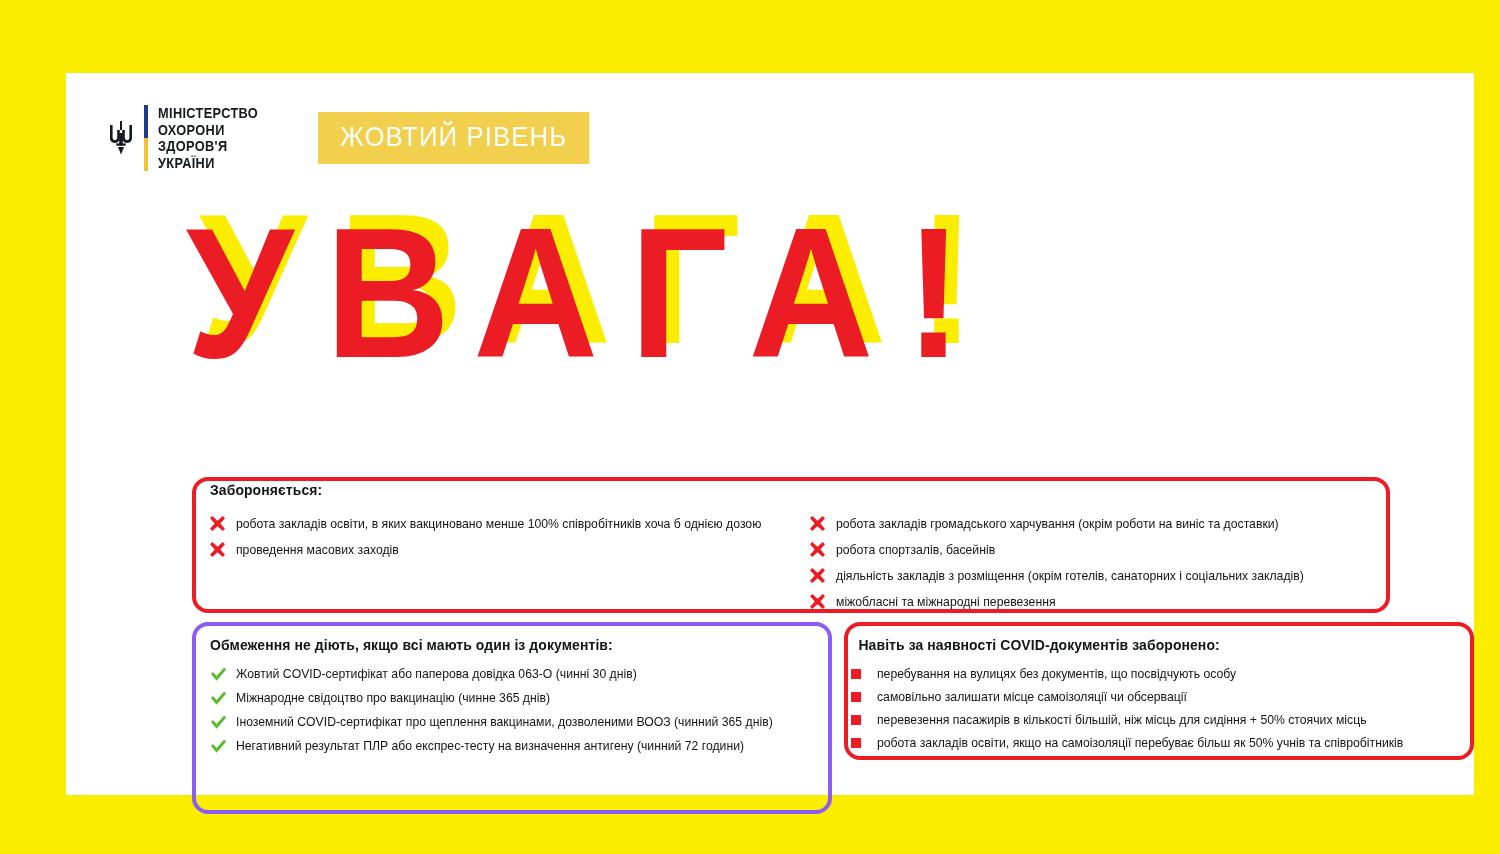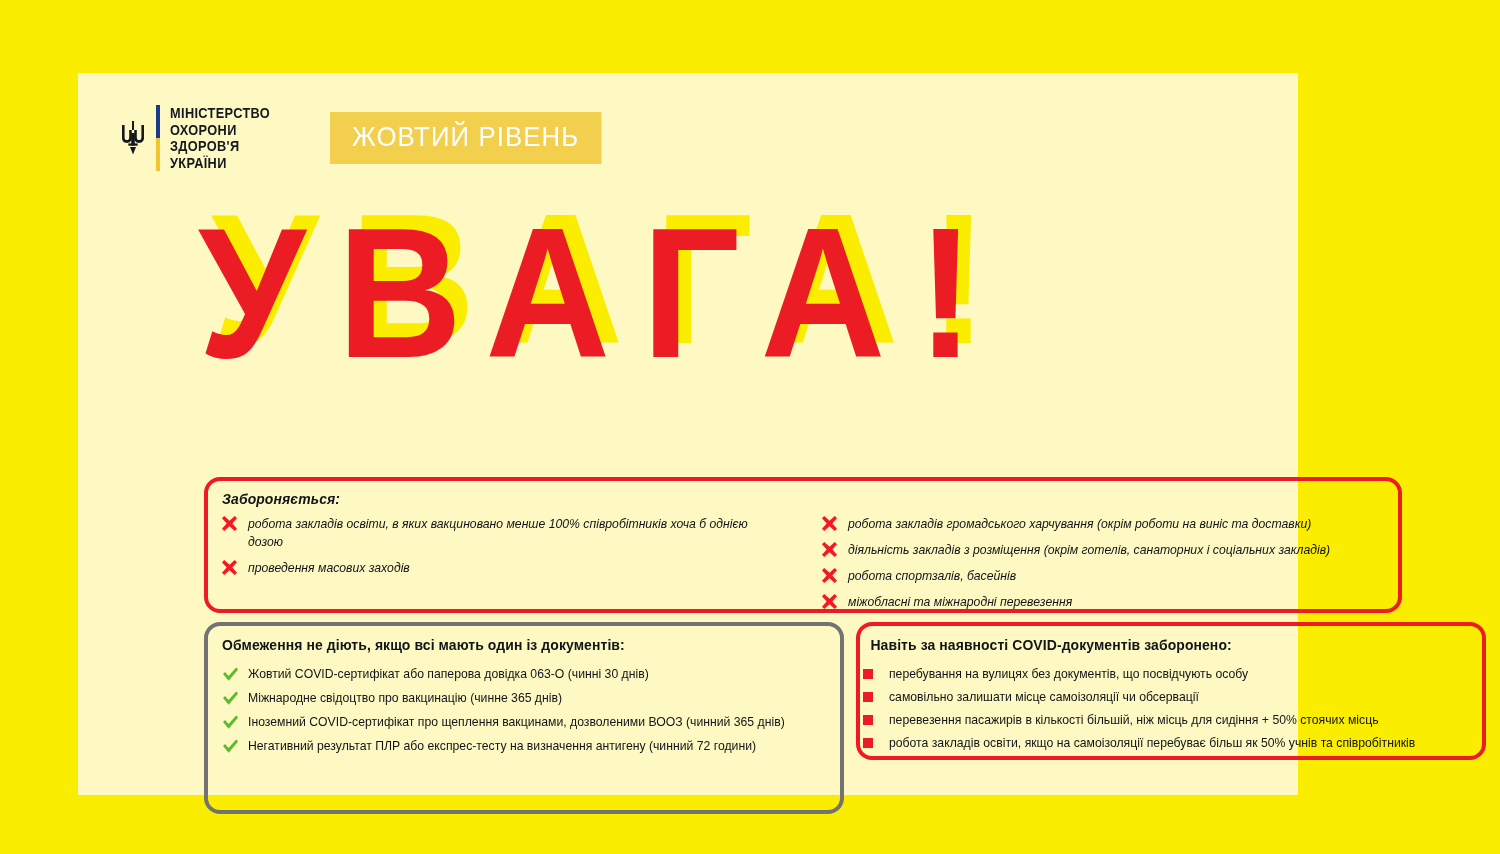--- a/index.html
+++ b/index.html
@@ -12,25 +12,25 @@
 
   body {
     background: #FBED00;
     font-family: "Liberation Sans", "DejaVu Sans", sans-serif;
     position: relative;
   }
 
   
   #poster {
     position: absolute;
-    left: 78px;
+    left: 66px;
     top: 73px;
-    width: 1220px;
+    width: 1408px;
     height: 722px;
-    background: #fef9c3;
+    background: #ffffff;
   }
 
   
   #header {
     position: absolute;
     left: 42px;
     top: 32px;
     display: flex;
     align-items: center;
   }
@@ -95,21 +95,21 @@
     -webkit-text-stroke: 0;
   }
 
   
   .box {
     position: absolute;
     border-radius: 16px;
     background: transparent;
   }
   .box.red   { border: 4px solid #ED1C24; }
-  .box.green { border: 4px solid #737373; }
+  .box.green { border: 4px solid #8b5cf6; }
 
   .box-title {
     font-size: 15px;
     font-weight: 700;
     color: #111418;
     letter-spacing: 0.1px;
     transform: scaleX(0.93);
     transform-origin: left center;
     white-space: nowrap;
   }
@@ -147,21 +147,21 @@
   .chk     { width: 17px; height: 15px; display: block; }
   .sq      { width: 10px; height: 10px; background: #ED1C24; display: block; margin-top: 3px; }
 
   
   #box-prohibitions {
     left: 126px;
     top: 404px;
     width: 1198px;
     height: 136px;
   }
-  #box-prohibitions .inner { position: relative; padding: 9px 10px 0 14px; height: 100%; font-style: italic; }
+  #box-prohibitions .inner { position: relative; padding: 0 10px 0 14px; height: 100%; }
   #prohibit-col-left  { position: absolute; left: 14px; top: 34px; width: 590px; }
   #prohibit-col-right { position: absolute; left: 614px; top: 34px; width: 565px; }
 
   
   #box-exemptions {
     left: 126px;
     top: 549px;
     width: 640px;
     height: 192px;
   }
@@ -246,29 +246,29 @@
               </svg>
           </span>
           <span class="txt nowrap">робота закладів громадського харчування (окрім роботи на виніс та доставки)</span>
         </li>
         <li class="item">
           <span class="marker">
             <svg class="x-mark" viewBox="0 0 16 16">
                 <path d="M2.4 0 L8 5 L13.6 0 L16 2.4 L11 8 L16 13.6 L13.6 16 L8 11 L2.4 16 L0 13.6 L5 8 L0 2.4 Z" fill="#ED1C24"></path>
               </svg>
           </span>
+          <span class="txt nowrap">робота спортзалів, басейнів</span>
+        </li>
+        <li class="item">
+          <span class="marker">
+            <svg class="x-mark" viewBox="0 0 16 16">
+                <path d="M2.4 0 L8 5 L13.6 0 L16 2.4 L11 8 L16 13.6 L13.6 16 L8 11 L2.4 16 L0 13.6 L5 8 L0 2.4 Z" fill="#ED1C24"></path>
+              </svg>
+          </span>
           <span class="txt nowrap">діяльність закладів з розміщення (окрім готелів, санаторних і соціальних закладів)</span>
-        </li>
-        <li class="item">
-          <span class="marker">
-            <svg class="x-mark" viewBox="0 0 16 16">
-                <path d="M2.4 0 L8 5 L13.6 0 L16 2.4 L11 8 L16 13.6 L13.6 16 L8 11 L2.4 16 L0 13.6 L5 8 L0 2.4 Z" fill="#ED1C24"></path>
-              </svg>
-          </span>
-          <span class="txt nowrap">робота спортзалів, басейнів</span>
         </li>
         <li class="item">
           <span class="marker">
             <svg class="x-mark" viewBox="0 0 16 16">
                 <path d="M2.4 0 L8 5 L13.6 0 L16 2.4 L11 8 L16 13.6 L13.6 16 L8 11 L2.4 16 L0 13.6 L5 8 L0 2.4 Z" fill="#ED1C24"></path>
               </svg>
           </span>
           <span class="txt nowrap">міжобласні та міжнародні перевезення</span>
         </li>
       </ul>

